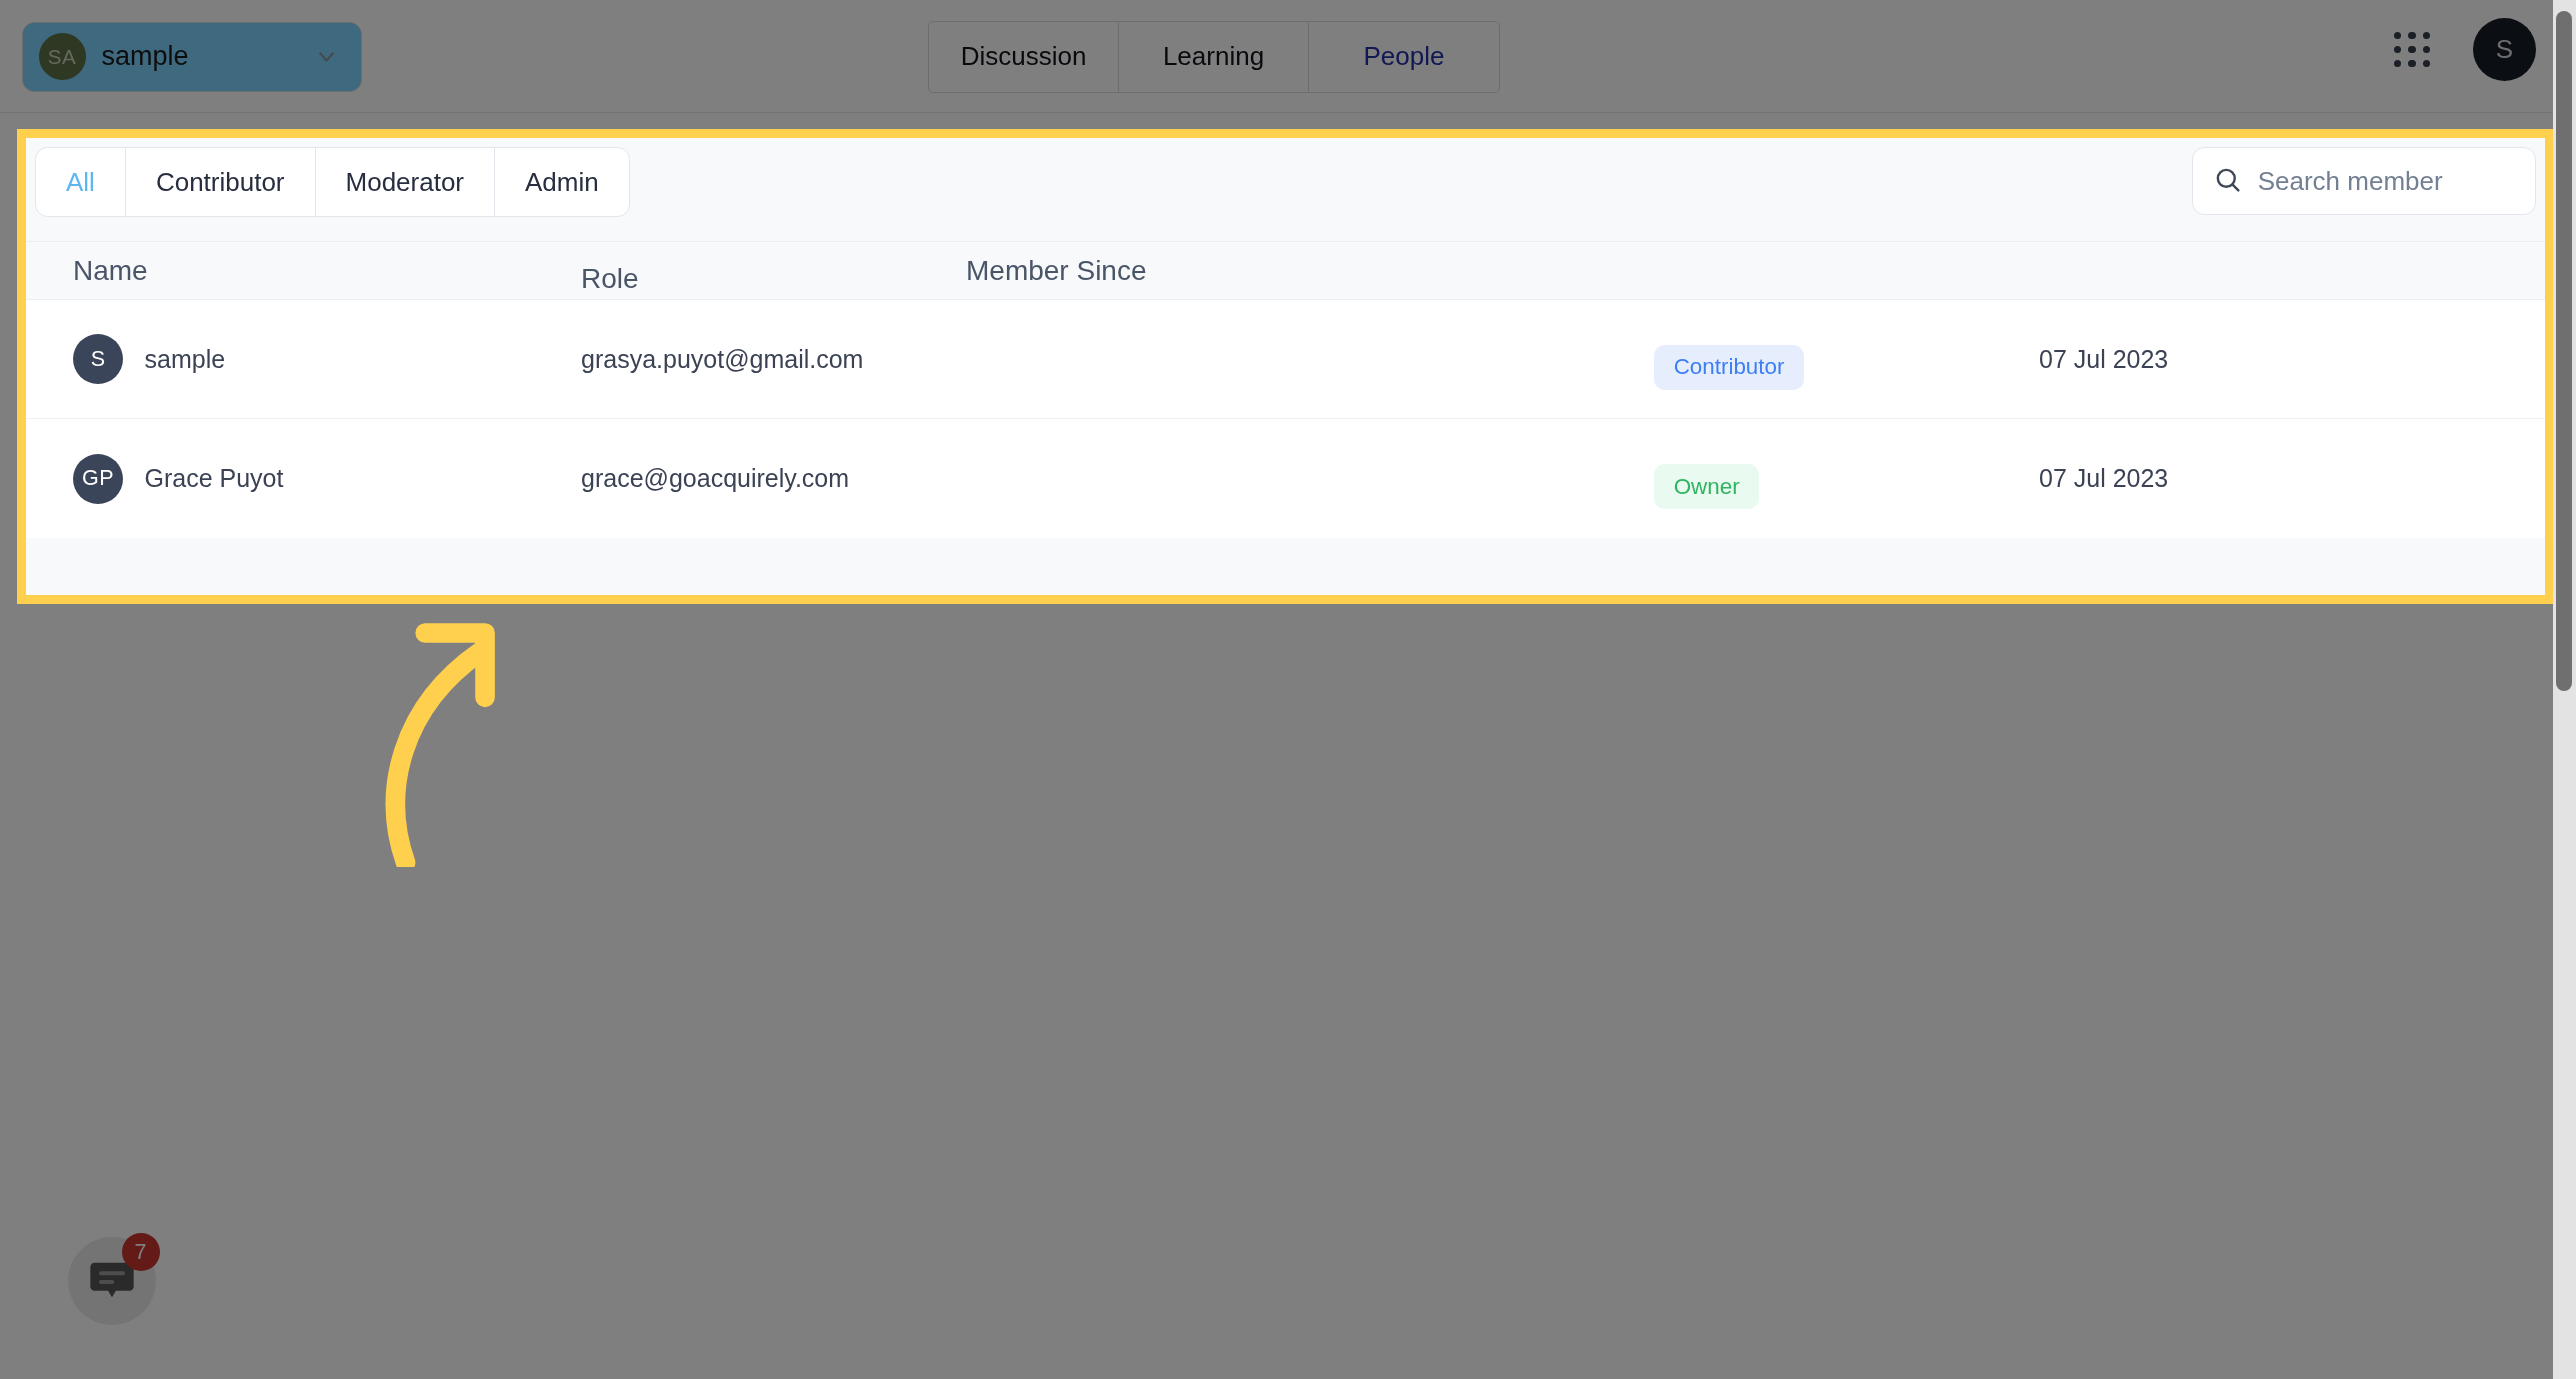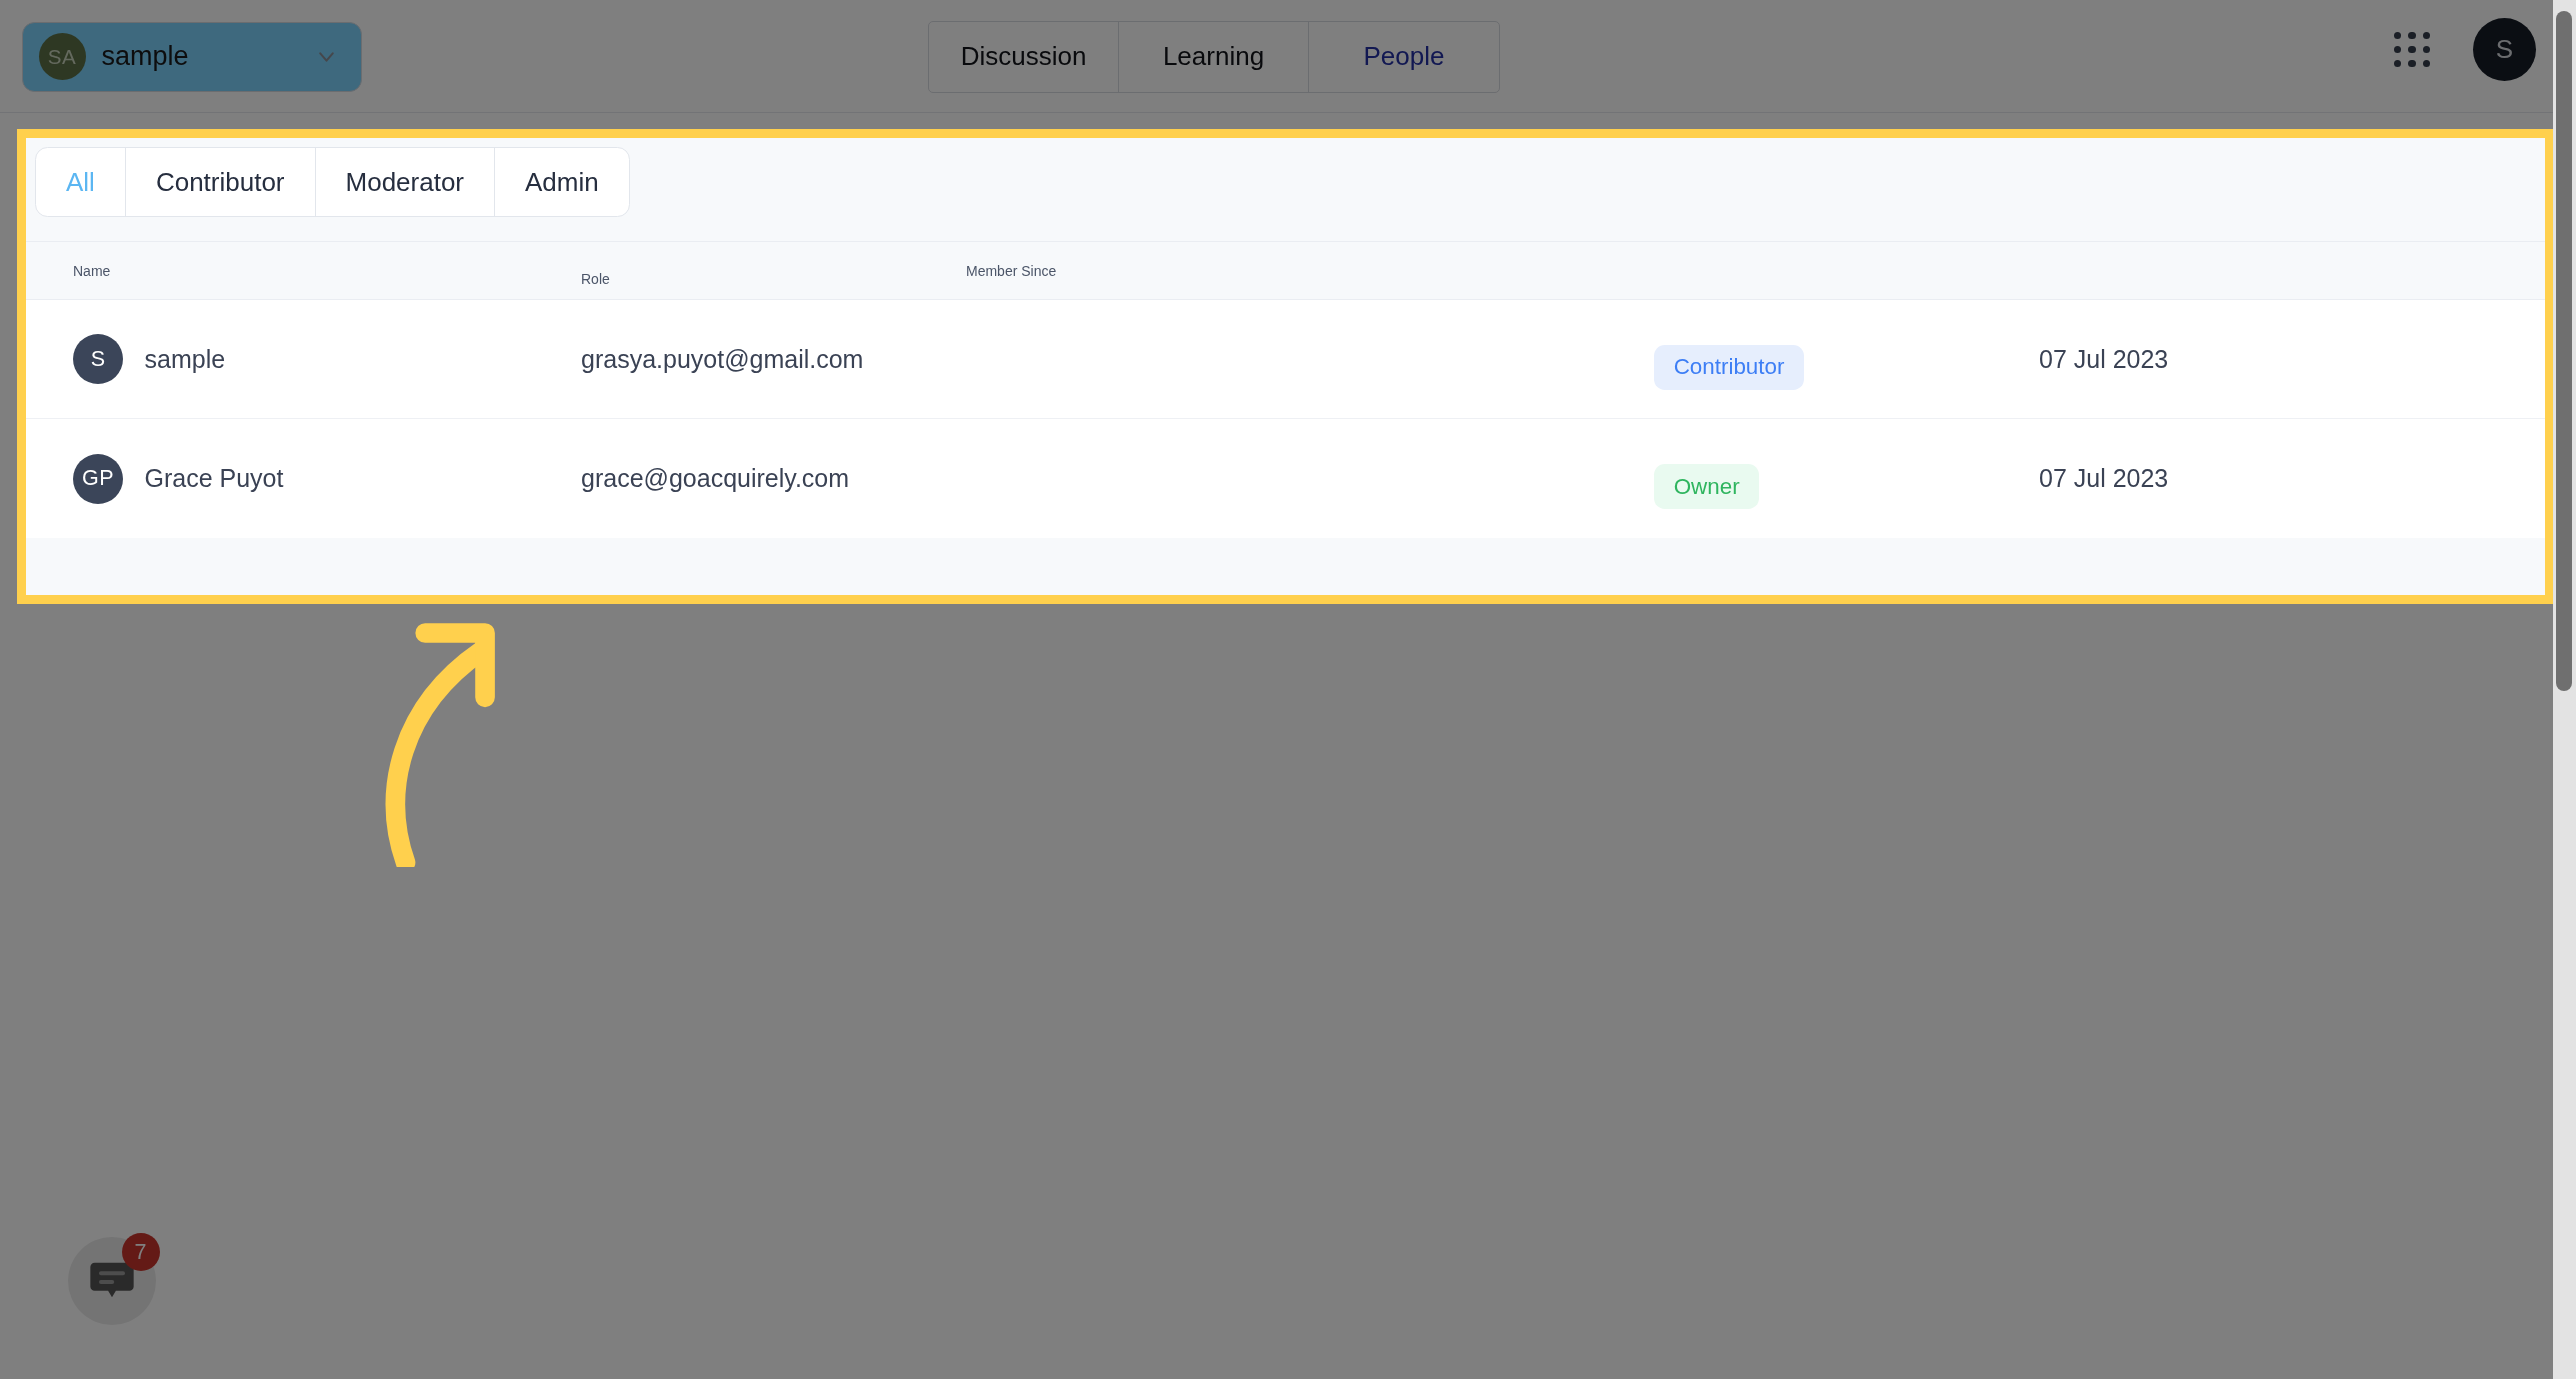--- a/index.html
+++ b/index.html
@@ -209,21 +209,21 @@
   }
   .thead {
     display: flex;
     align-items: center;
     height: 59px;
     background: #f7f9fb;
     border-top: 0.9px solid #eaedf2;
     border-bottom: 0.9px solid #eaedf2;
   }
   .th {
-    font-size: 14px;
+    font-size: 28px;
     color: #4b5568;
     white-space: nowrap;
   }
   .trow {
     display: flex;
     align-items: center;
     height: 119px;
     background: #ffffff;
     border-bottom: 0.9px solid #eef0f4;
   }
@@ -373,20 +373,29 @@
 
     <div class="filter-bar">
 
       <div class="filter-tabs">
         <div class="filter-tab active">All</div>
         <div class="filter-tab">Contributor</div>
         <div class="filter-tab">Moderator</div>
         <div class="filter-tab">Admin</div>
       </div>
 
+      <div class="search-box">
+        <span>
+          <svg viewBox="0 0 24 24" width="29" height="29" fill="none" stroke="#3f4857" stroke-width="2" stroke-linecap="round">
+              <circle cx="11" cy="11" r="7"></circle>
+              <line x1="16.2" y1="16.2" x2="21" y2="21"></line>
+            </svg>
+        </span>
+        <input class="search-input" type="text" placeholder="Search member" style="">
+      </div>
     </div>
 
     <div class="table">
 
       <div class="thead">
         <div class="th col-name">Name</div>
         <div class="th col-role">Role</div>
         <div class="th col-since">Member Since</div>
       </div>
 

